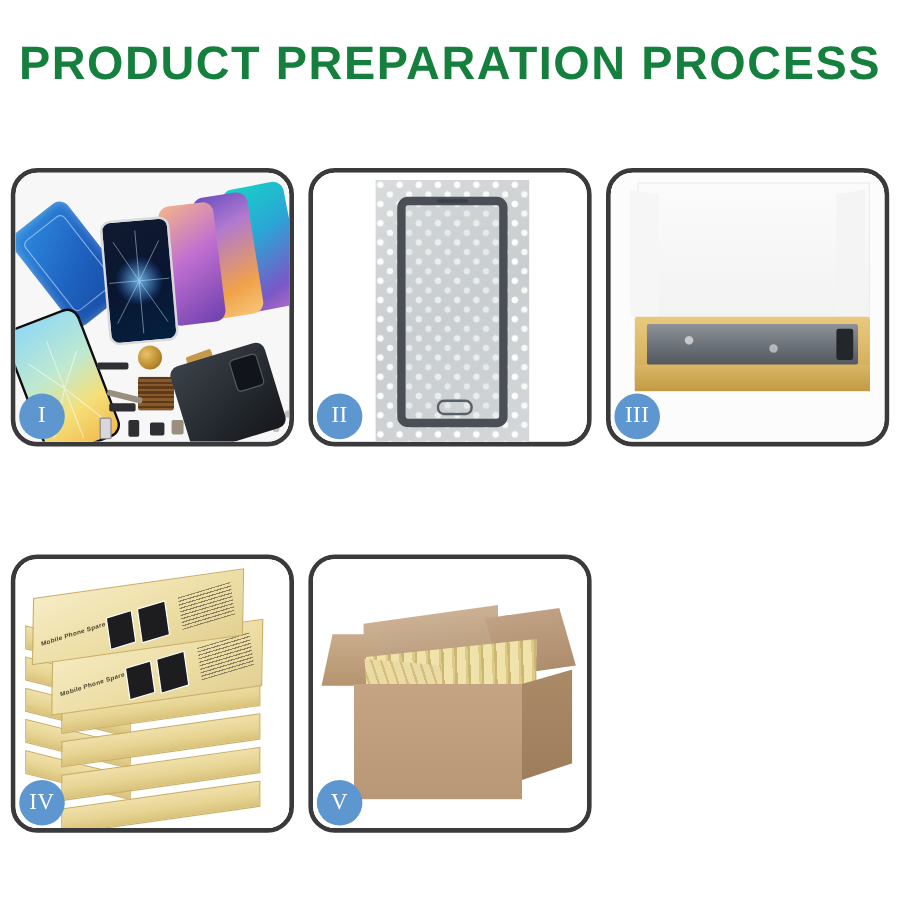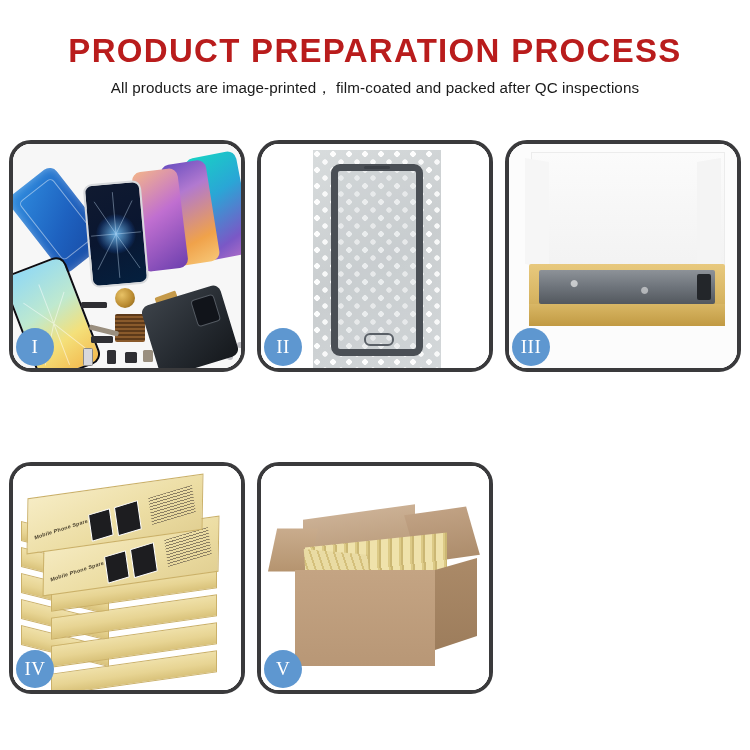--- a/index.html
+++ b/index.html
@@ -15,24 +15,24 @@
     color: #111111;
     position: relative;
   }
 
   
   .header {
     text-align: center;
     padding-top: 34px;
   }
   .page-title {
-    font-size: 33px;
+    font-size: 39px;
     font-weight: 700;
     letter-spacing: 1.3px;
-    color: #b91c1c;
+    color: #15803d;
     line-height: 1.05;
     white-space: nowrap;
   }
   .page-subtitle {
     margin-top: 9px;
     font-size: 15.2px;
     font-weight: 400;
     color: #1a1a1a;
     letter-spacing: 0.1px;
     white-space: nowrap;
@@ -330,21 +330,20 @@
     background: linear-gradient(160deg, rgba(236,240,243,.85), rgba(212,220,226,.5));
     border-radius:3px;
     transform: rotate(-6deg);
   }
 </style>
 </head>
 <body>
 
 <div class="header">
   <div class="page-title">PRODUCT PREPARATION PROCESS</div>
-  <div class="page-subtitle">All products are image-printed， film-coated and packed after QC inspections</div>
 </div>
 
 <div class="grid">
 
   <div class="panel">
     <div class="panel-inner">
       <div class="scene-parts">
         <div class="ph ph-blue-back"></div>
         <div class="ph ph-teal"></div>
         <div class="ph ph-gold"></div>

